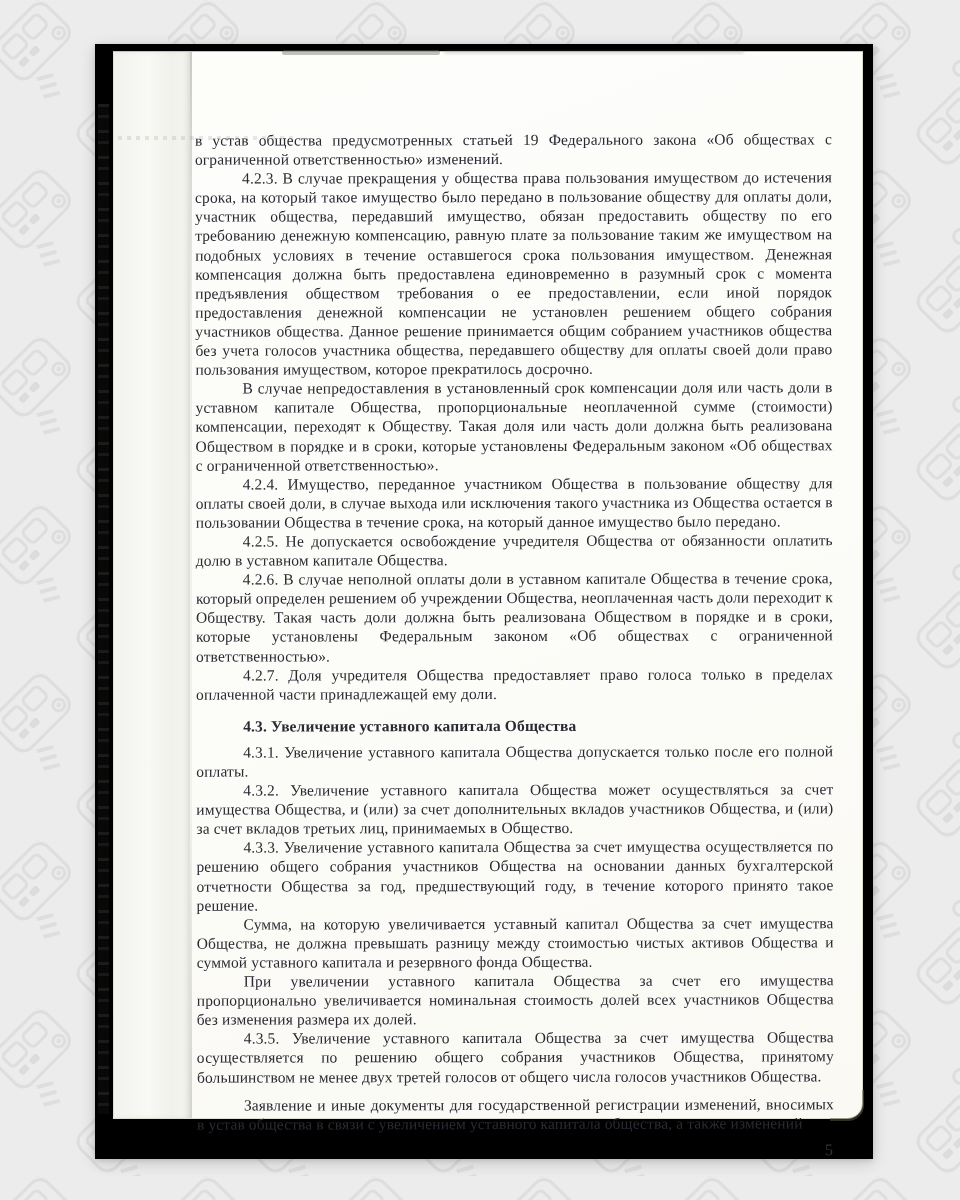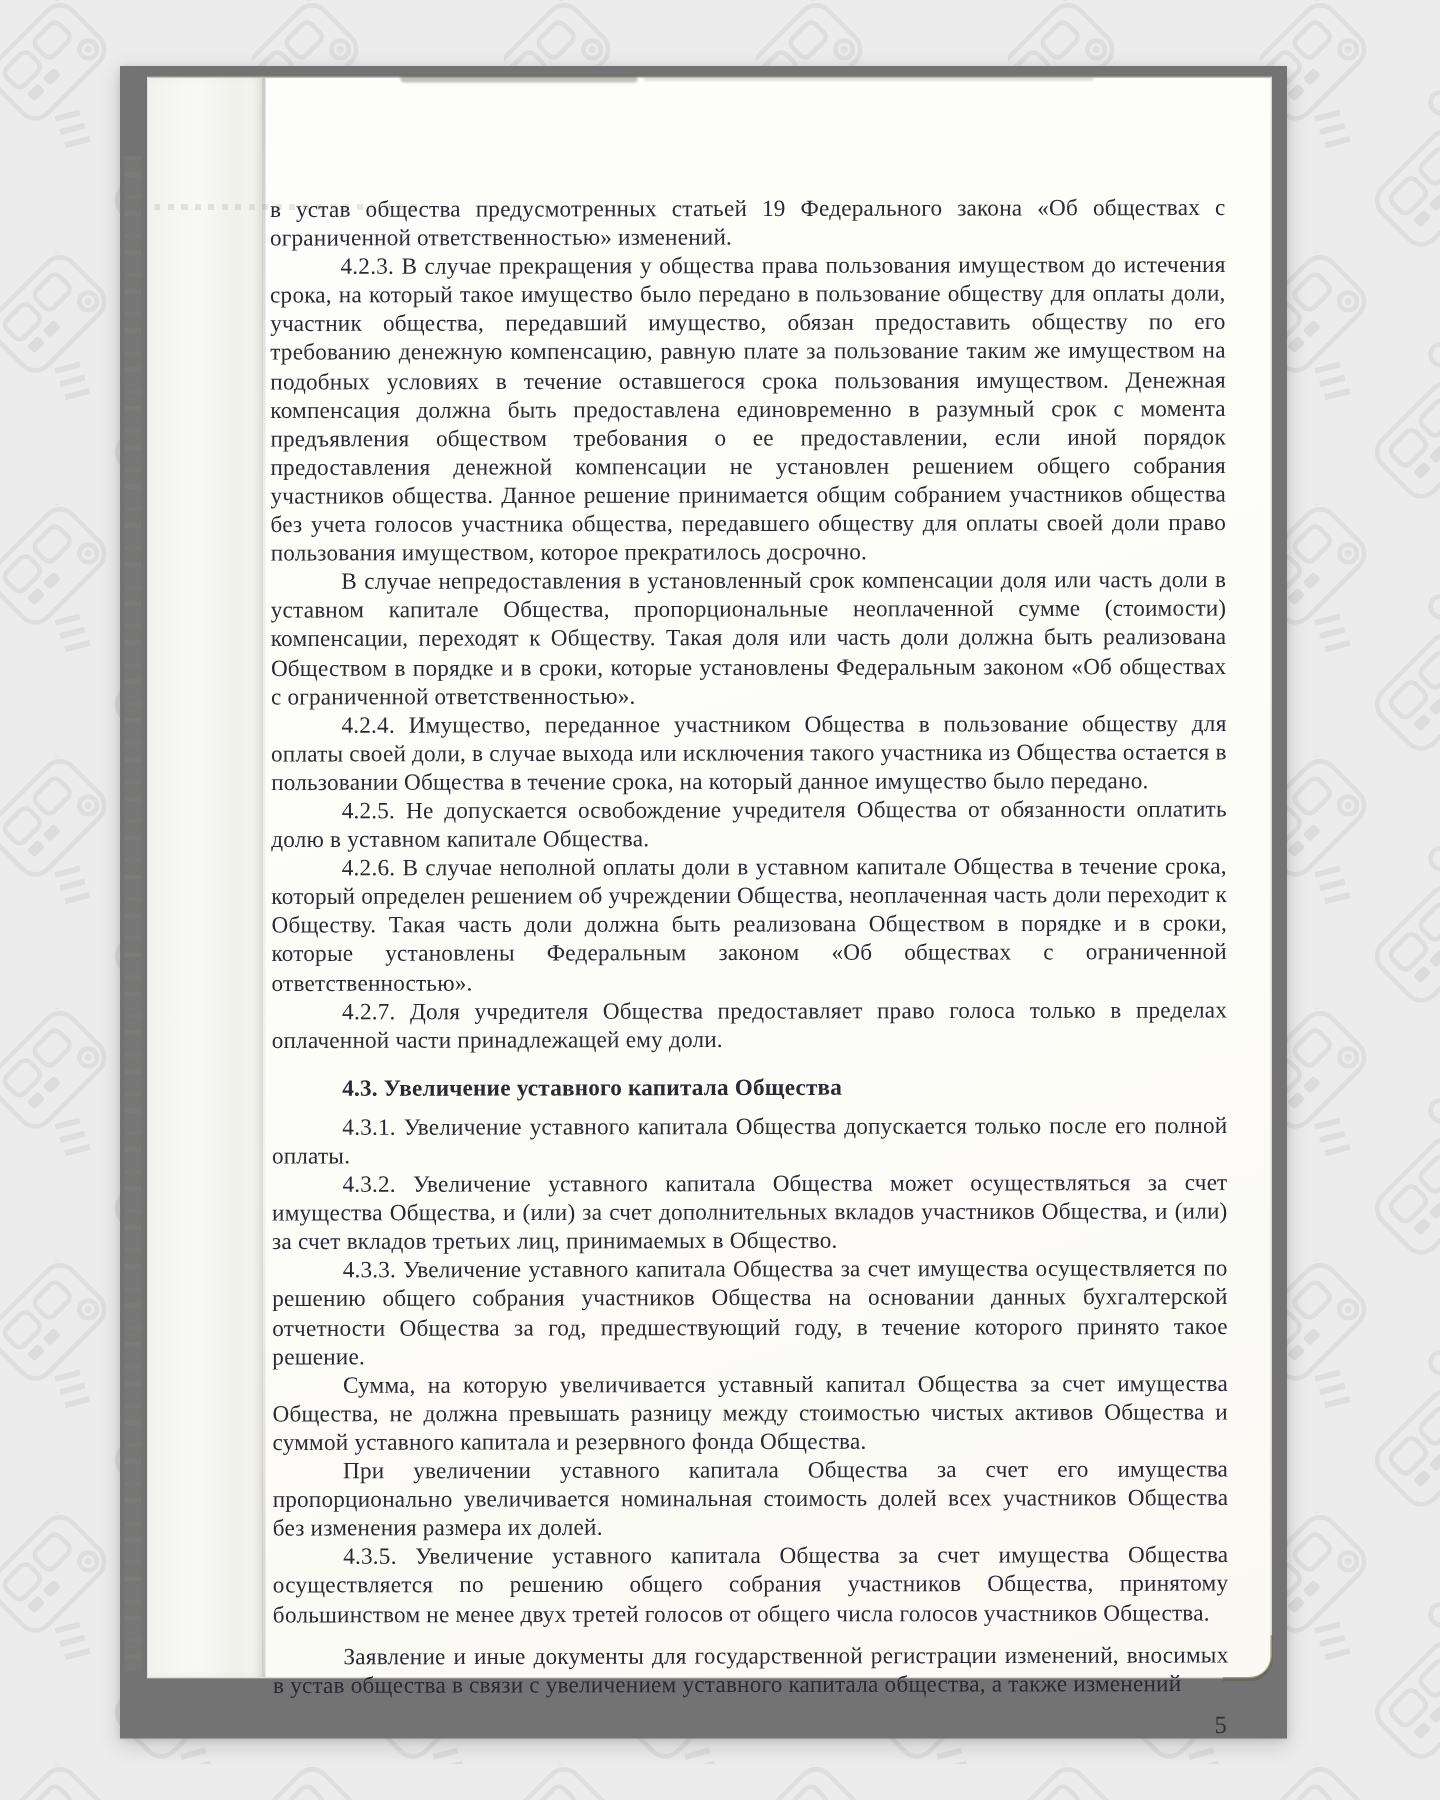--- a/index.html
+++ b/index.html
@@ -5,22 +5,22 @@
   html, body { margin:0; padding:0; }
   body {
     width:960px; height:1200px; position:relative; overflow:hidden;
     background:#ececec;
     font-family:"Liberation Serif","DejaVu Serif",serif;
   }
   .wm-svg { position:absolute; left:0; top:0; width:960px; height:1200px; display:block; }
 
   
   .sheet {
-    position:absolute; left:80px; top:44px; width:778px; height:1115px;
-    background:#737373;
+    position:absolute; left:95px; top:44px; width:778px; height:1115px;
+    background:#000000;
     box-shadow:0 4px 14px rgba(0,0,0,.16), 0 1px 5px rgba(0,0,0,.12);
   }
   
   .speckles {
     position:absolute; left:3px; top:60px; width:11px; height:1010px;
     background:repeating-linear-gradient(180deg,
       rgba(150,150,142,.28) 0 3px, rgba(235,235,230,.05) 3px 11px,
       rgba(170,170,160,.22) 11px 14px, rgba(240,240,236,.05) 14px 26px);
     opacity:.65;
   }

